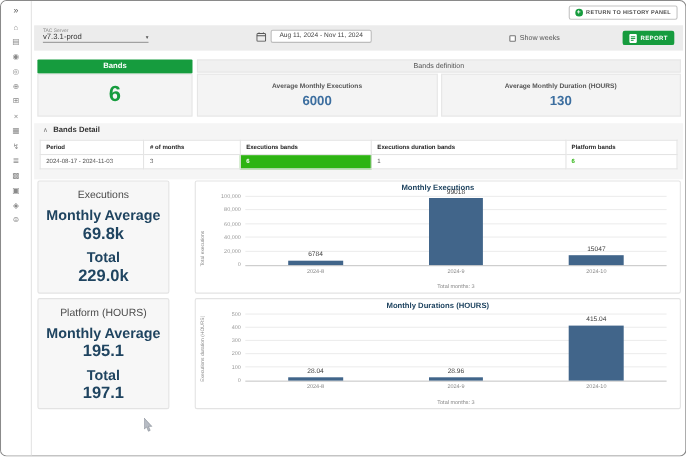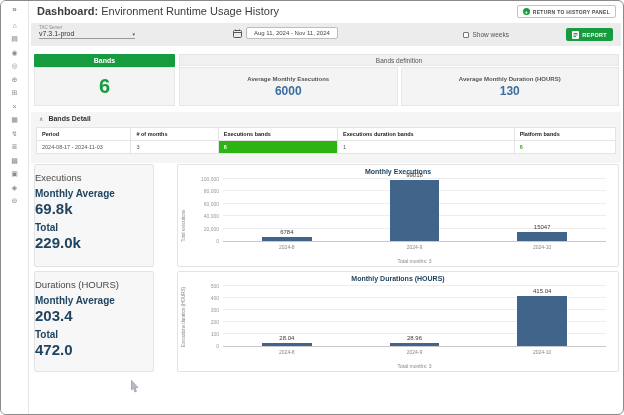--- a/index.html
+++ b/index.html
@@ -45,25 +45,25 @@
   .bd-header { padding:3px 0 0 8px; display:flex; align-items:center; gap:5px; }
   .bd-caret { font-size:6px; color:#777; cursor:pointer; line-height:1; }
   .bd-title { font-size:7px; font-weight:bold; color:#333; }
   .bd-table { position:absolute; left:5px; right:5px; top:15px; width:calc(100% - 10px); border-collapse:collapse; background:#fff; }
   .bd-table th { font-size:5.5px; font-weight:bold; color:#222; text-align:left; padding:3px 5px; border:1px solid #e4e4e4; }
   .bd-table td { font-size:5.5px; color:#555; text-align:left; padding:3px 5px; border:1px solid #e4e4e4; }
   td.cell-exec-bands { background:#2db412; color:#fff; font-weight:bold; }
   td.cell-platform-bands { color:#2db412; font-weight:bold; }
 
   
-  .stat-card { position:absolute; left:33px; width:120px; background:#f7f7f7; border:1px solid #e3e3e3; border-radius:2px; display:flex; flex-direction:column; align-items:flex-start; }
+  .stat-card { position:absolute; left:33px; width:120px; background:#f7f7f7; border:1px solid #e3e3e3; border-radius:2px; display:flex; flex-direction:column; align-items:center; }
   #stat-0 { top:163px; height:103px; }
   #stat-1 { top:270px; height:101px; }
   .stat-title { font-size:9.5px; color:#4a4a4a; margin-top:7px; }
-  .stat-sub { font-size:10px; font-weight:bold; color:#1f4460; margin-top:5px; }
+  .stat-sub { font-size:13px; font-weight:bold; color:#1f4460; margin-top:5px; }
   .stat-value { font-size:15px; font-weight:bold; color:#1f4460; margin-top:1px; }
 
   
   .chart-panel { position:absolute; left:176px; right:4px; background:#fff; border:1px solid #e3e3e3; border-radius:2px; }
   #chart-panel-0 { top:163px; height:103px; }
   #chart-panel-1 { top:270px; height:101px; }
   .chart-title { text-align:center; font-size:7px; font-weight:bold; color:#1f4460; margin-top:3px; }
   .chart-ylabel { position:absolute; left:3px; top:14px; bottom:24px; writing-mode:vertical-rl; transform:rotate(180deg); font-size:4.5px; color:#8a8a8a; display:flex; align-items:center; white-space:nowrap; }
   .plot { position:absolute; left:45px; right:12px; top:14px; bottom:24px; border-bottom:1px solid #c9c9c9; }
   .gridline { position:absolute; left:0; right:0; height:1px; background:#ededed; }
@@ -91,23 +91,20 @@
     <span class="side-icon">×</span>
     <span class="side-icon">▦</span>
     <span class="side-icon">↯</span>
     <span class="side-icon">≣</span>
     <span class="side-icon">▩</span>
     <span class="side-icon">▣</span>
     <span class="side-icon">◈</span>
     <span class="side-icon">⊜</span>
   </div>
 
-  <div id="page-title">
-    <b>Dashboard:</b><span> Environment Runtime Usage History</span>
-  </div>
   <button id="return-btn">
     <span class="return-circle">+</span>
     <span>RETURN TO HISTORY PANEL</span>
   </button>
 
   <div id="toolbar">
     <div class="server">
       <div class="server-label">TAC Server</div>
       <div class="server-select">
         <span>v7.3.1-prod</span>
@@ -220,25 +217,25 @@
         <div class="bar-label" style="left: 50%; bottom: calc(99.018% + 2px);">99018</div>
         <div class="xtick" style="left: 50%;">2024-9</div>
         <div class="bar" style="left: calc(76.8333%); width: 13%; height: 15.047%; background: rgb(65, 101, 138);"></div>
         <div class="bar-label" style="left: 83.3333%; bottom: calc(15.047% + 2px);">15047</div>
         <div class="xtick" style="left: 83.3333%;">2024-10</div>
       </div>
     <div class="chart-caption">Total months: 3</div>
   </div>
 
   <div id="stat-1" class="stat-card">
-    <div class="stat-title">Durations (HOURS)</div>
+    <div class="stat-title">Platform (HOURS)</div>
     <div class="stat-sub">Monthly Average</div>
-    <div class="stat-value">203.4</div>
+    <div class="stat-value">195.1</div>
     <div class="stat-sub">Total</div>
-    <div class="stat-value">472.0</div>
+    <div class="stat-value">197.1</div>
   </div>
 
   <div id="chart-panel-1" class="chart-panel">
     <div class="chart-title">Monthly Durations (HOURS)</div>
     <div class="chart-ylabel">Executions duration (HOURS)</div>
     <div class="plot">
         <div class="ytick" style="bottom: 0%;">0</div>
         <div class="gridline" style="bottom: 20%;"></div>
         <div class="ytick" style="bottom: 20%;">100</div>
         <div class="gridline" style="bottom: 40%;"></div>

